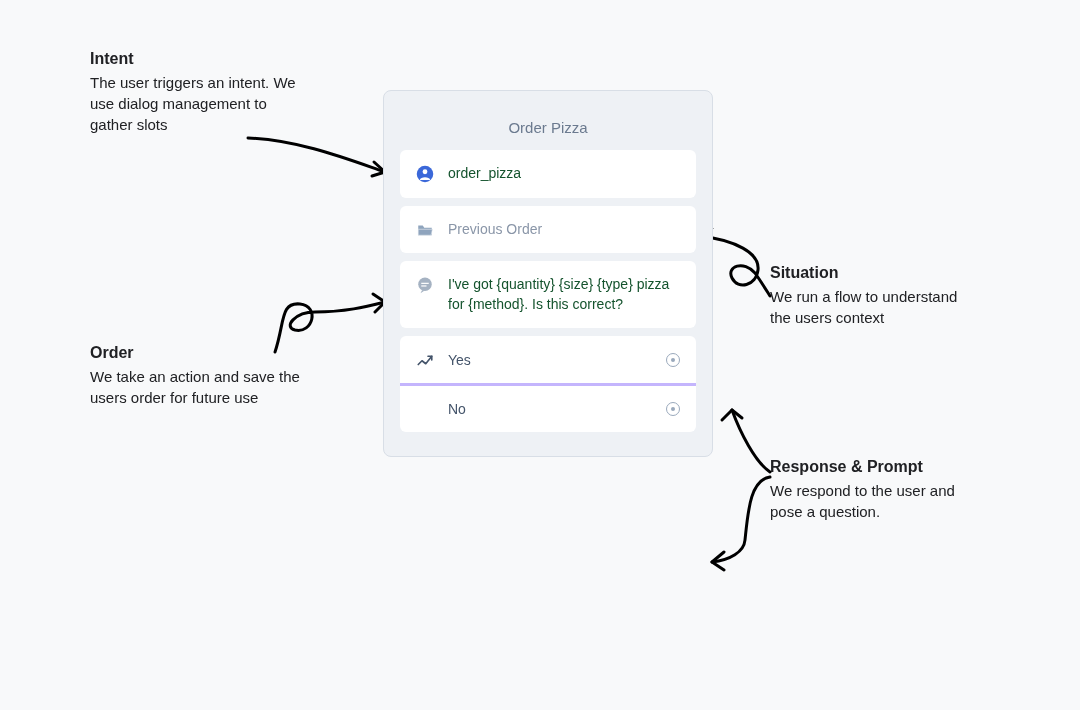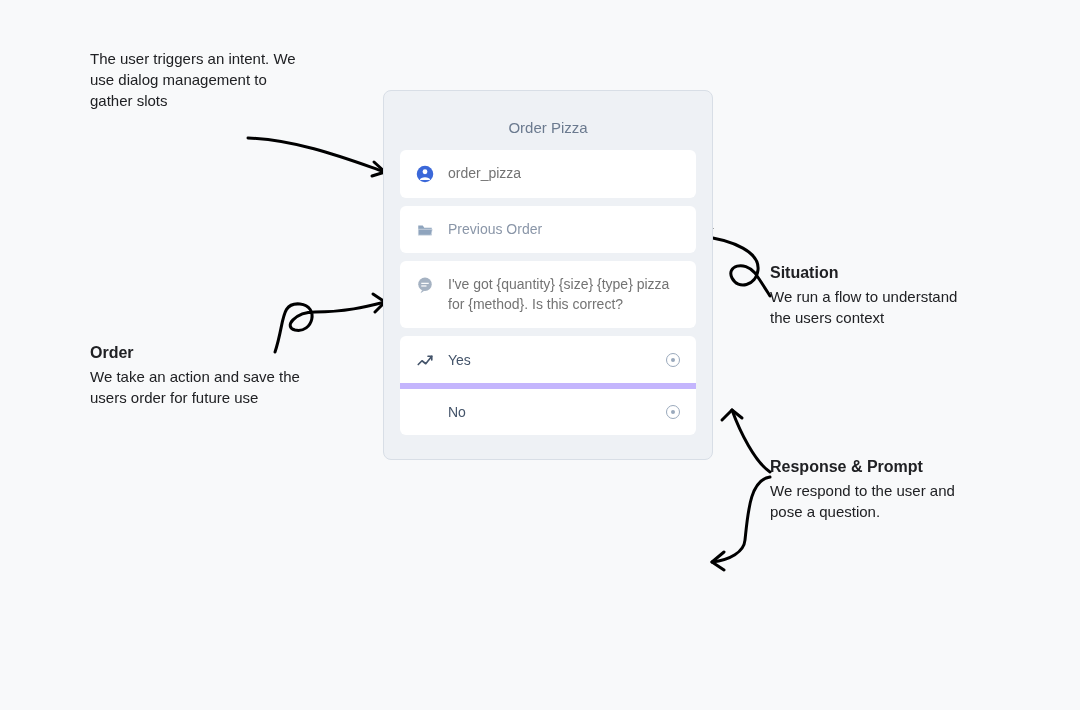--- a/index.html
+++ b/index.html
@@ -42,21 +42,21 @@
     .card-icon {
       width: 18px;
       height: 18px;
       flex-shrink: 0;
       display: flex;
       align-items: center;
       justify-content: center;
       margin-top: 1px;
     }
     .card-text {
-      color: #737373;
+      color: #14532d;
       font-size: 14px;
       line-height: 1.4;
       font-weight: 500;
     }
     .card-text-light {
       color: #8a96a8;
       font-weight: 400;
     }
     .card-text .bold { font-weight: 700; color: #2d3e50; }
     
@@ -64,21 +64,21 @@
       background: #fff;
       border-radius: 6px;
       margin-bottom: 8px;
       overflow: hidden;
     }
     .branch-row {
       padding: 14px 16px;
       display: flex;
       align-items: center;
       gap: 14px;
-      border-bottom: 6px solid #c4b5fd;
+      border-bottom: 3px solid #c4b5fd;
     }
     .branch-row:last-child { border-bottom: none; }
     .branch-label {
       flex: 1;
       color: #44546a;
       font-size: 14px;
       font-weight: 500;
     }
     .branch-label-light { color: #8a96a8; }
     .radio-dot {
@@ -123,20 +123,21 @@
     
     .arrow {
       position: absolute;
       pointer-events: none;
     }
   </style>
 </head>
 <body>
 
 <div class="annotation anno-intent">
+  <strong>Intent</strong>
   <span>The user triggers an intent. We use dialog management to gather slots</span>
 </div>
 <div class="annotation anno-action">
   <strong>Order</strong>
   <span>We take an action and save the users order for future use</span>
 </div>
 <div class="annotation anno-situation">
   <strong>Situation</strong>
   <span>We run a flow to understand the users context</span>
 </div>

